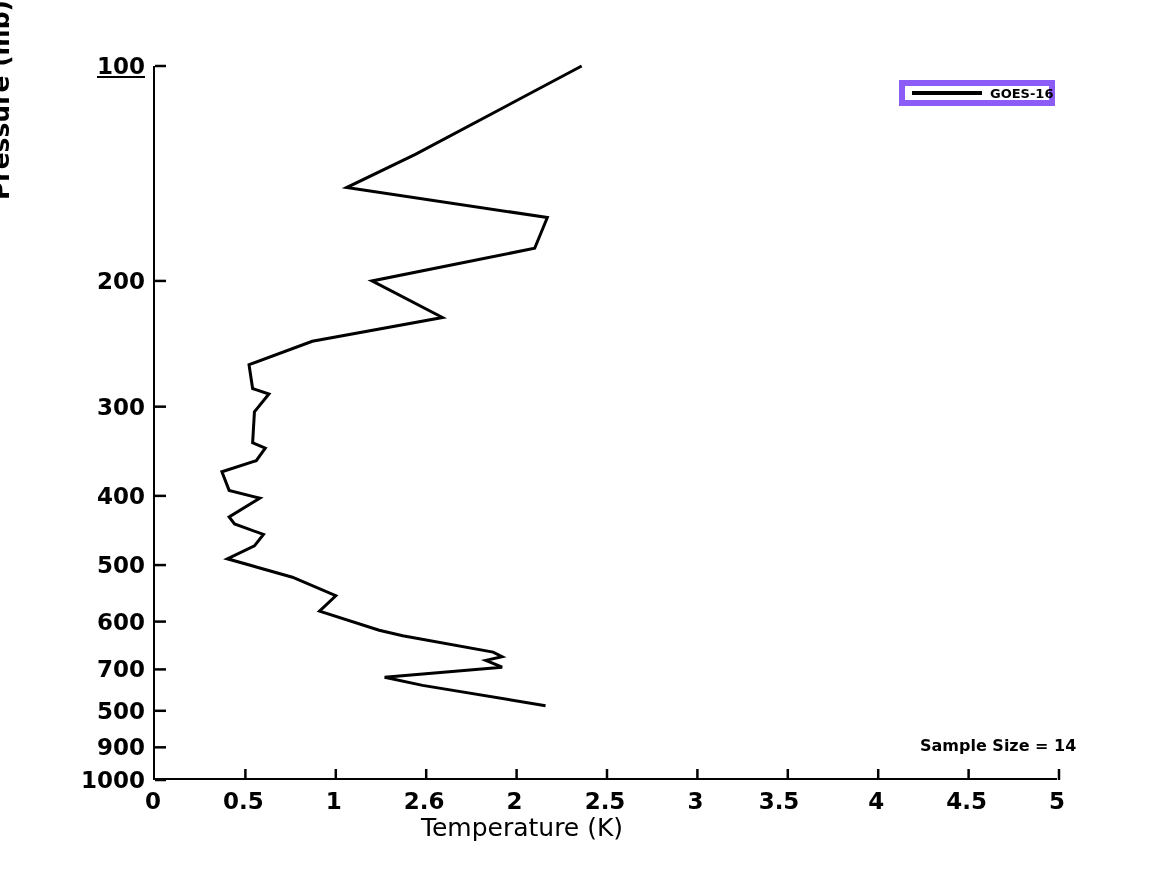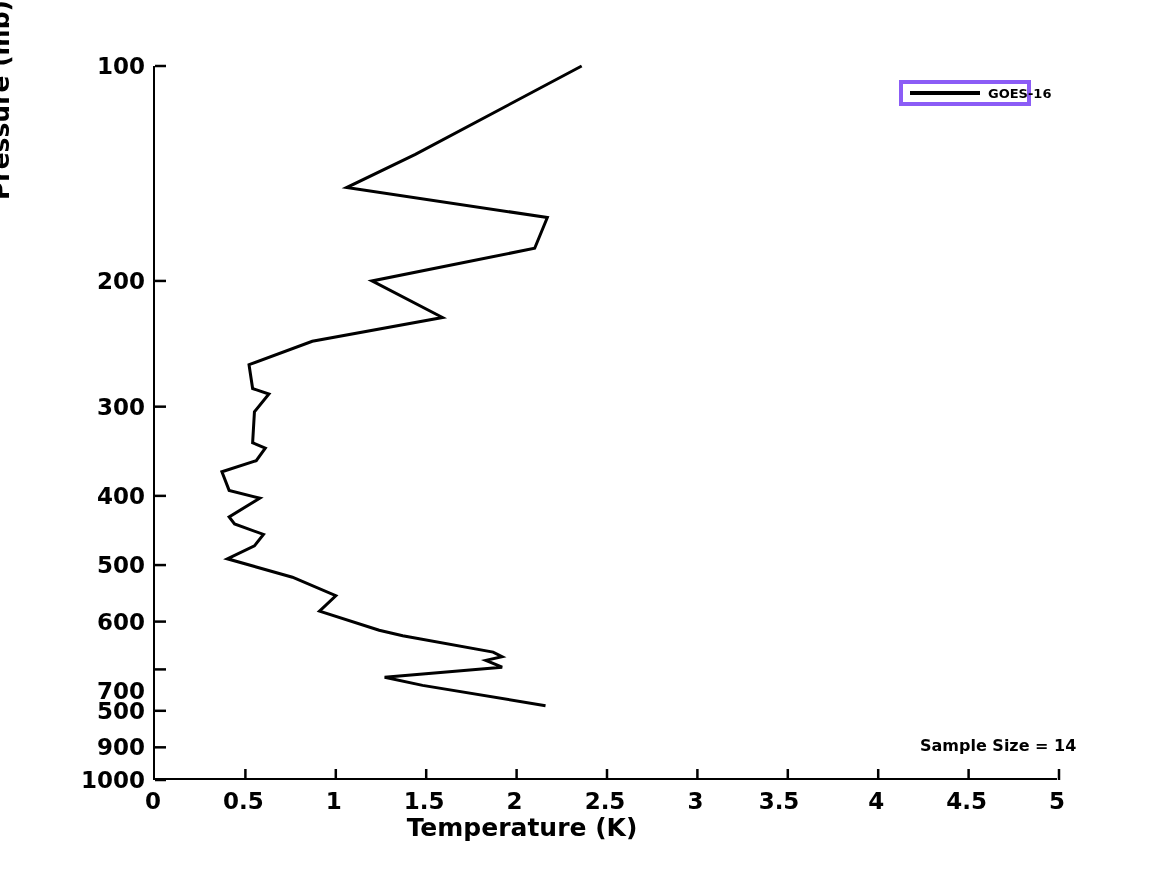--- a/index.html
+++ b/index.html
@@ -63,29 +63,29 @@
     font-size:25px;
     font-weight:bold;
     color:#000;
     white-space:nowrap;
   }
   .xlabel{
     position:absolute;
     left:0;top:813px;width:1044px;
     text-align:center;
     font-size:25px;
-    font-weight:bold;
+    font-weight:normal;
     color:#000;
   }
 
   .legend{
     position:absolute;
     left:899px;top:80px;
-    width:132px;height:26px;
-    border:4px solid #8b5cf6;
+    width:156px;height:26px;
+    border:6px solid #8b5cf6;
     background:#fff;
     box-sizing:border-box;
     display:flex;
     align-items:center;
     gap:8px;
     padding:0 7px;
   }
   .legend-swatch{
     width:70px;height:0;
     border-top:4px solid #000;
@@ -139,36 +139,36 @@
           <line x1="815.6" x2="815.6" y1="716" y2="705" stroke="#000" stroke-width="2.5"></line>
           <line x1="906" x2="906" y1="716" y2="705" stroke="#000" stroke-width="2.5"></line>
         </g>
       <g id="series-group">
           <polyline points="428.69,2.00 262.35,90.43 193.65,123.57 394.34,153.50 381.68,184.26 218.96,216.94 289.47,253.46 159.30,277.32 96.02,300.67 99.63,324.58 115.90,330.01 101.44,347.79 99.63,378.73 112.29,384.20 103.25,396.61 68.90,407.70 76.13,426.40 106.86,434.19 76.13,452.85 81.55,460.01 110.48,470.45 101.44,481.88 74.32,494.80 139.41,513.23 182.80,531.74 166.53,547.09 226.19,566.26 249.70,571.74 340.10,588.09 349.14,592.74 332.86,596.41 349.14,603.18 231.62,613.27 269.58,621.37 392.53,641.73" fill="none" stroke="#000000" stroke-width="3" stroke-linejoin="miter" stroke-linecap="butt"></polyline>
         </g>
     </svg>
   </div>
 
   <div id="ytick-labels">
-      <div class="ytick-label" style="right: 1022px; left: auto; top: 66px;">100</div>
+      <div class="ytick-label" style="right: 1022px; left: auto; top: 66px; text-decoration: underline;">100</div>
       <div class="ytick-label" style="right: 1022px; left: auto; top: 280.935px;">200</div>
       <div class="ytick-label" style="right: 1022px; left: auto; top: 406.665px;">300</div>
       <div class="ytick-label" style="right: 1022px; left: auto; top: 495.871px;">400</div>
       <div class="ytick-label" style="right: 1022px; left: auto; top: 565.065px;">500</div>
       <div class="ytick-label" style="right: 1022px; left: auto; top: 621.6px;">600</div>
-      <div class="ytick-label" style="right: 1022px; left: auto; top: 669.4px; margin-top: 22px;">700</div>
+      <div class="ytick-label" style="right: 1022px; left: auto; top: 669.4px;">700</div>
       <div class="ytick-label" style="right: 1022px; left: auto; top: 710.806px;">500</div>
       <div class="ytick-label" style="right: 1022px; left: auto; top: 747.329px;">900</div>
       <div class="ytick-label" style="right: 1022px; left: auto; top: 780px;">1000</div>
     </div>
   <div id="xtick-labels">
       <div class="xtick-label" style="left: 153px; top: 788px;">0</div>
       <div class="xtick-label" style="left: 243.4px; top: 788px;">0.5</div>
       <div class="xtick-label" style="left: 333.8px; top: 788px;">1</div>
-      <div class="xtick-label" style="left: 424.2px; top: 788px;">1.5</div>
+      <div class="xtick-label" style="left: 424.2px; top: 788px;">2.6</div>
       <div class="xtick-label" style="left: 514.6px; top: 788px;">2</div>
       <div class="xtick-label" style="left: 605px; top: 788px;">2.5</div>
       <div class="xtick-label" style="left: 695.4px; top: 788px;">3</div>
       <div class="xtick-label" style="left: 762px; top: 788px; margin-left: 17px;">3.5</div>
       <div class="xtick-label" style="left: 876.2px; top: 788px;">4</div>
       <div class="xtick-label" style="left: 966.6px; top: 788px;">4.5</div>
       <div class="xtick-label" style="left: 1057px; top: 788px;">5</div>
     </div>
 
   <div class="ylabel">Pressure (mb)</div>

